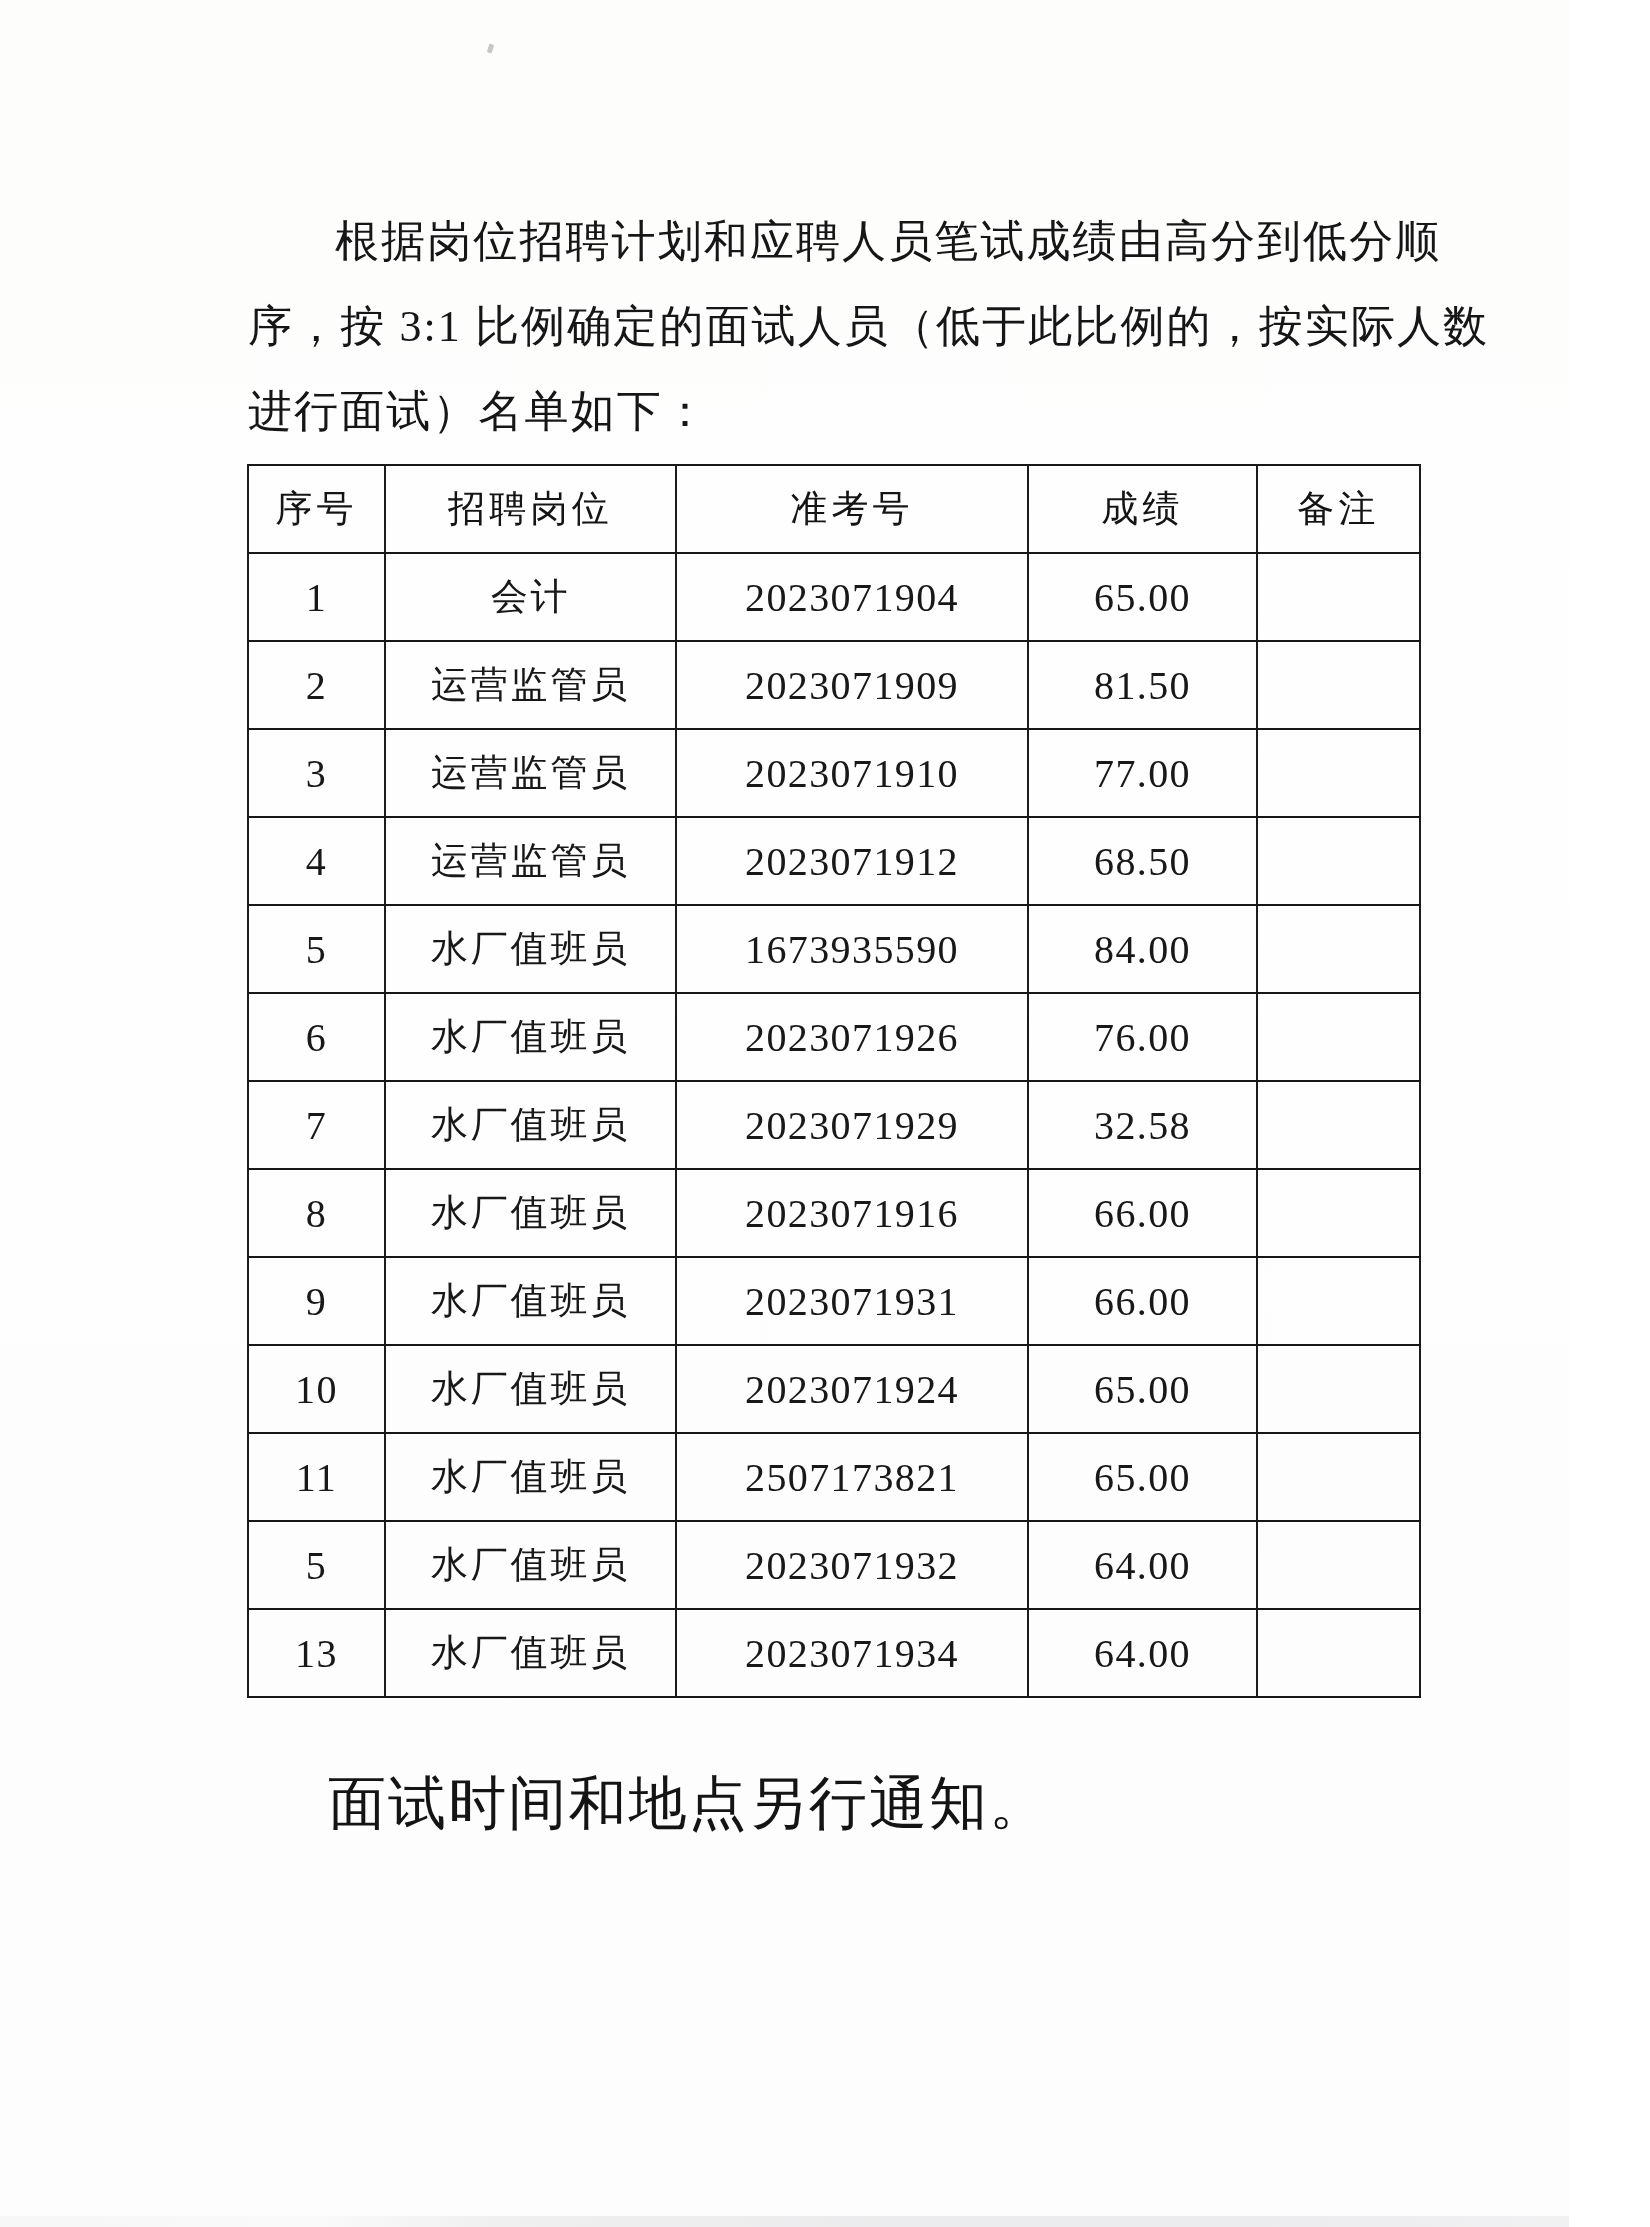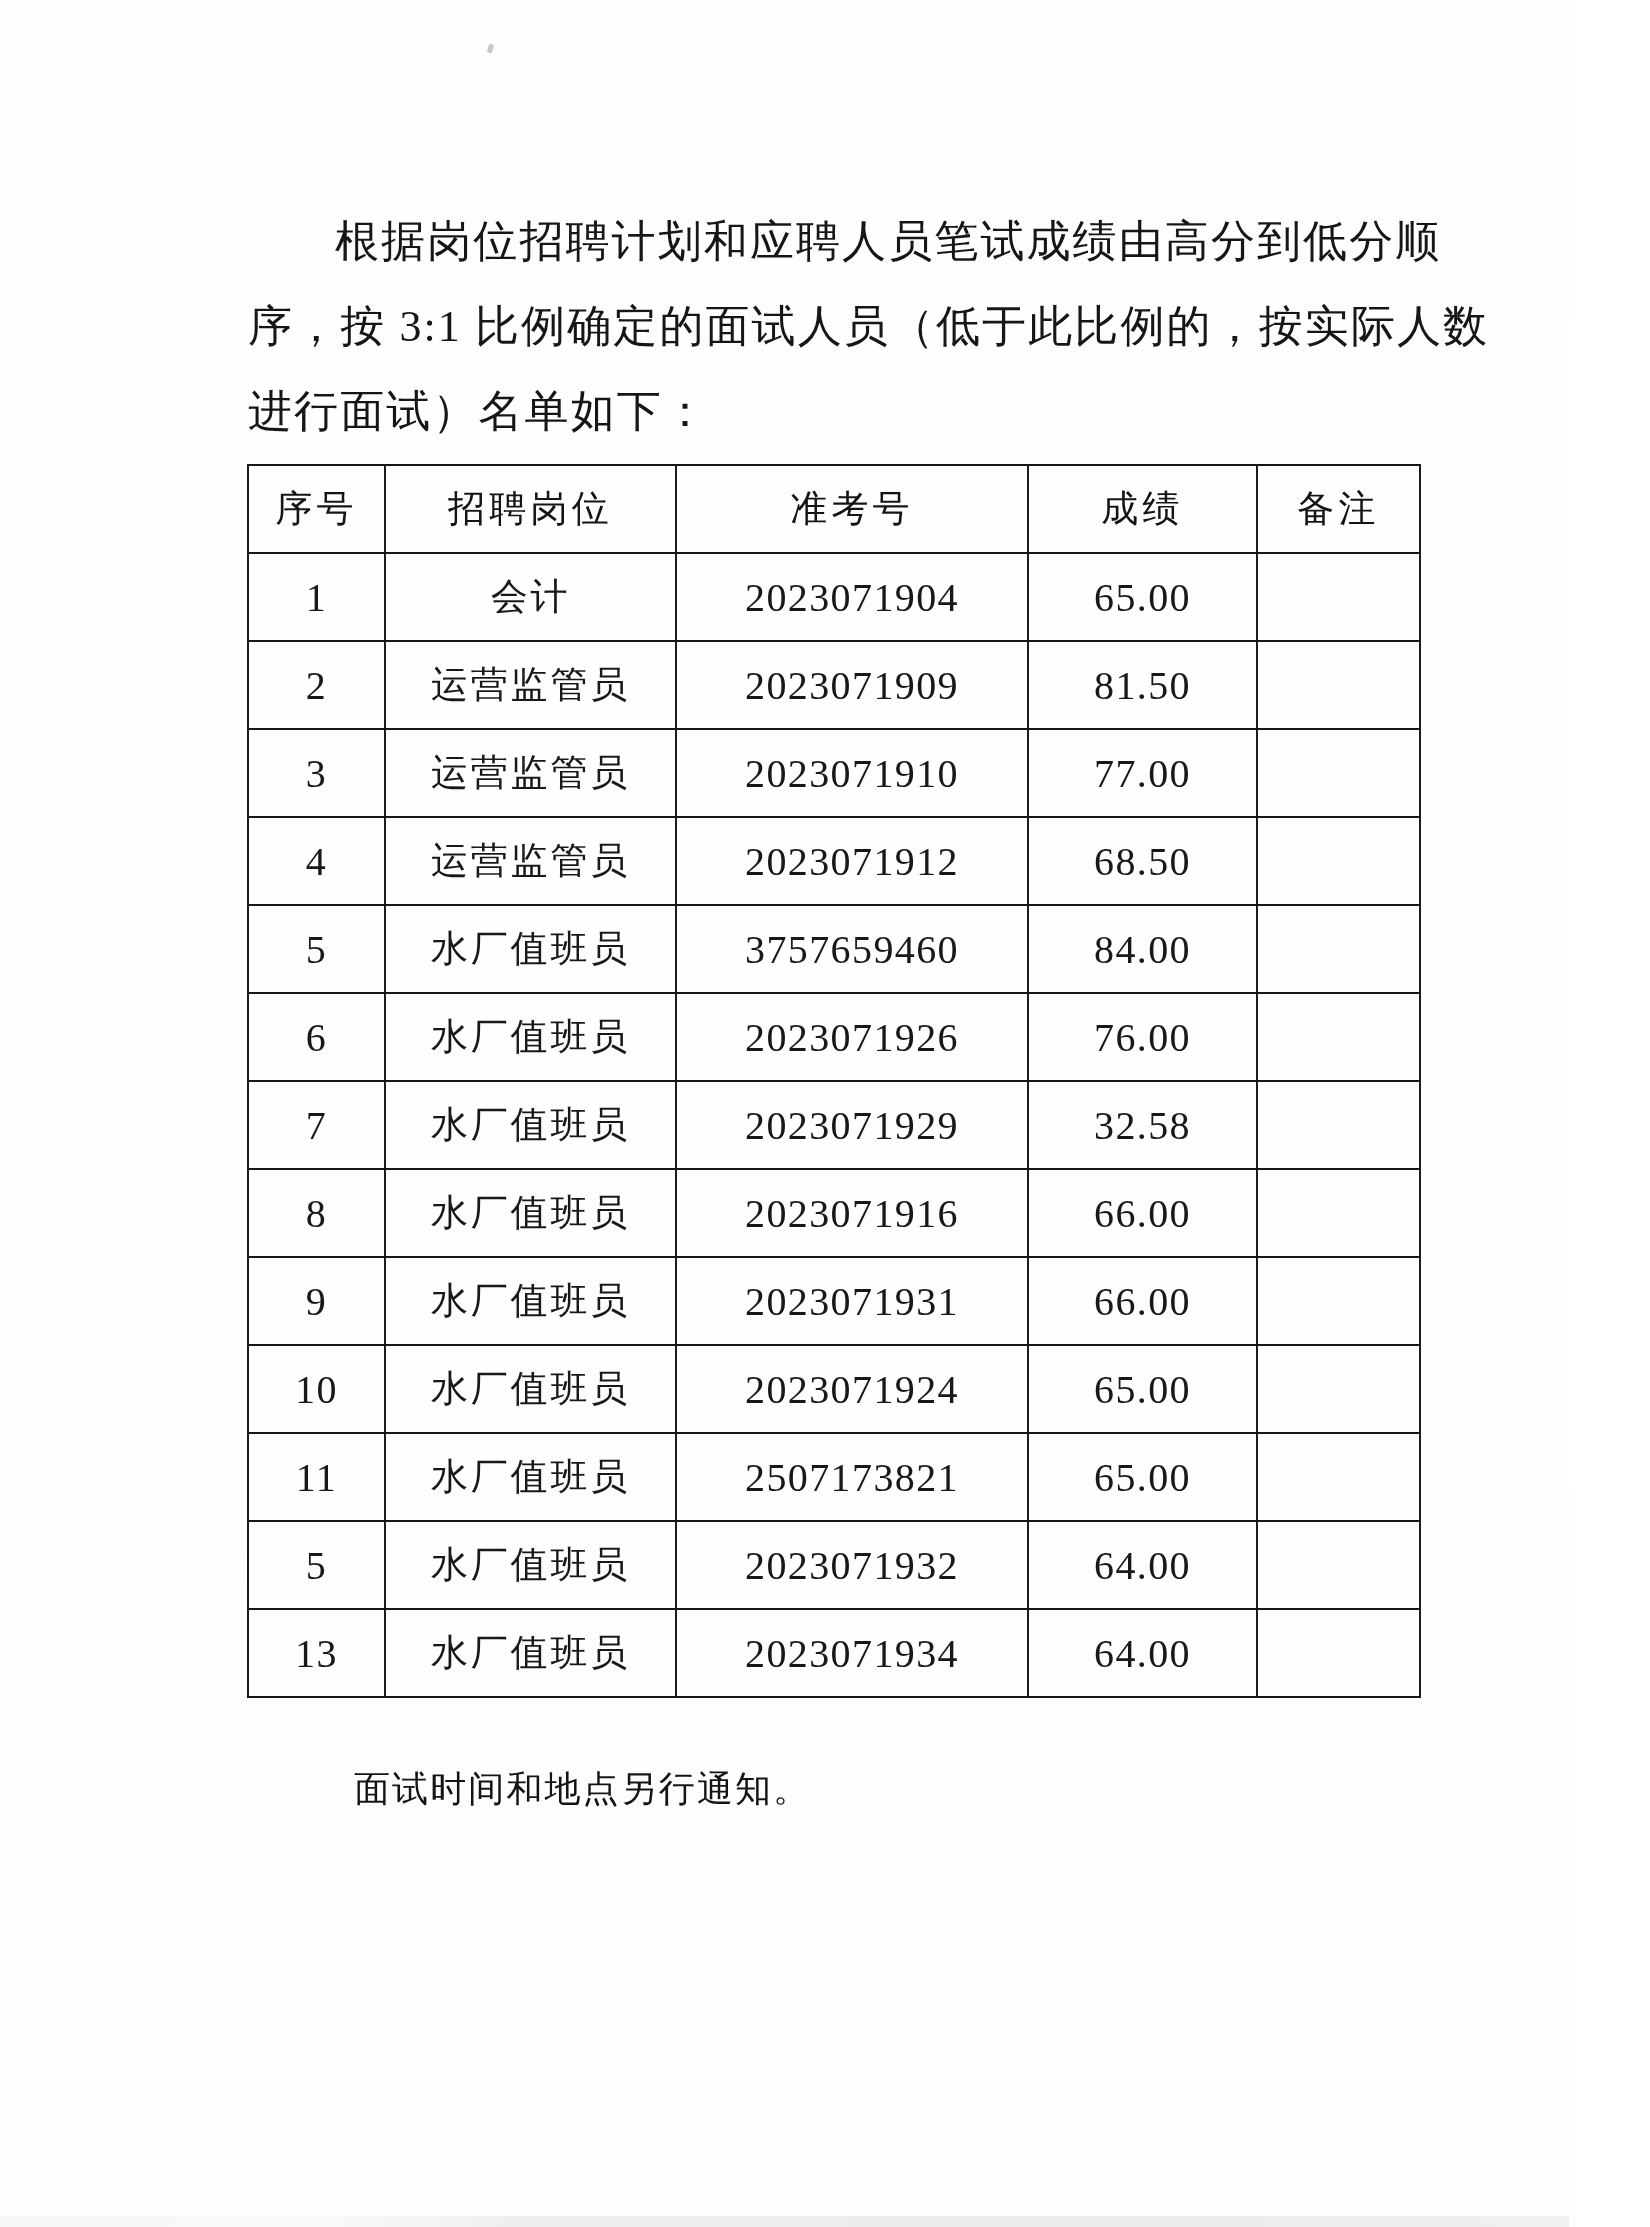--- a/index.html
+++ b/index.html
@@ -86,22 +86,22 @@
     letter-spacing: 2.8px;
     color: #181818;
   }
   .doc-table td.num {
     font-size: 40px;
     letter-spacing: 1.4px;
     font-family: "Liberation Serif", "DejaVu Serif", serif;
   }
   .footer-line {
     position: absolute;
-    left: 354px; top: 1765px;
-    font-size: 36px;
+    left: 328px; top: 1765px;
+    font-size: 58px;
     letter-spacing: 2.1px;
     color: #141414;
     white-space: nowrap;
     font-family: Liberation Mono, monospace;
   }
 </style>
 </head>
 <body>
 
 <div class="page">
@@ -156,21 +156,21 @@
         <tr>
           <td class="num">4</td>
           <td>运营监管员</td>
           <td class="num">2023071912</td>
           <td class="num">68.50</td>
           <td></td>
         </tr>
         <tr>
           <td class="num">5</td>
           <td>水厂值班员</td>
-          <td class="num">3757659460</td>
+          <td class="num">1673935590</td>
           <td class="num">84.00</td>
           <td></td>
         </tr>
         <tr>
           <td class="num">6</td>
           <td>水厂值班员</td>
           <td class="num">2023071926</td>
           <td class="num">76.00</td>
           <td></td>
         </tr>

